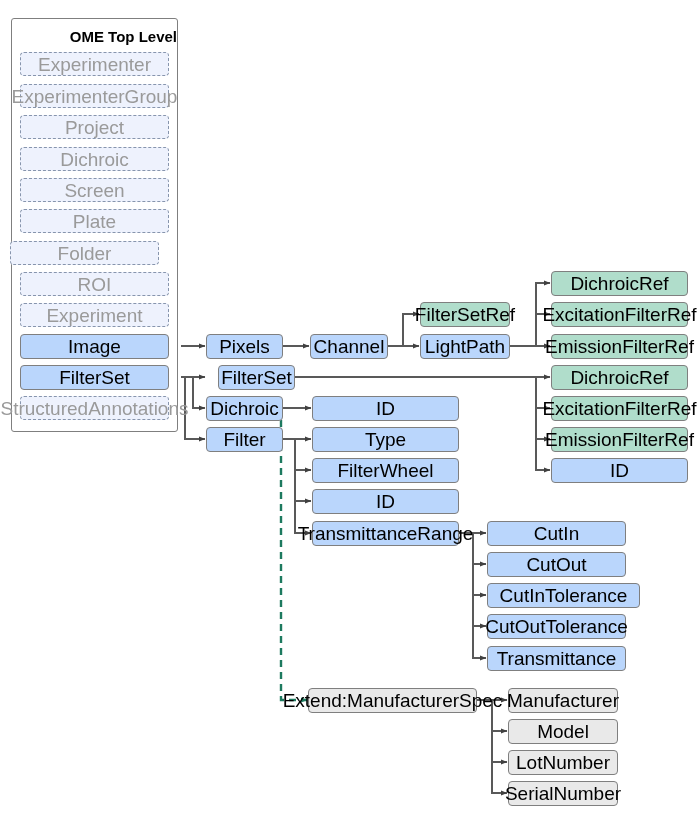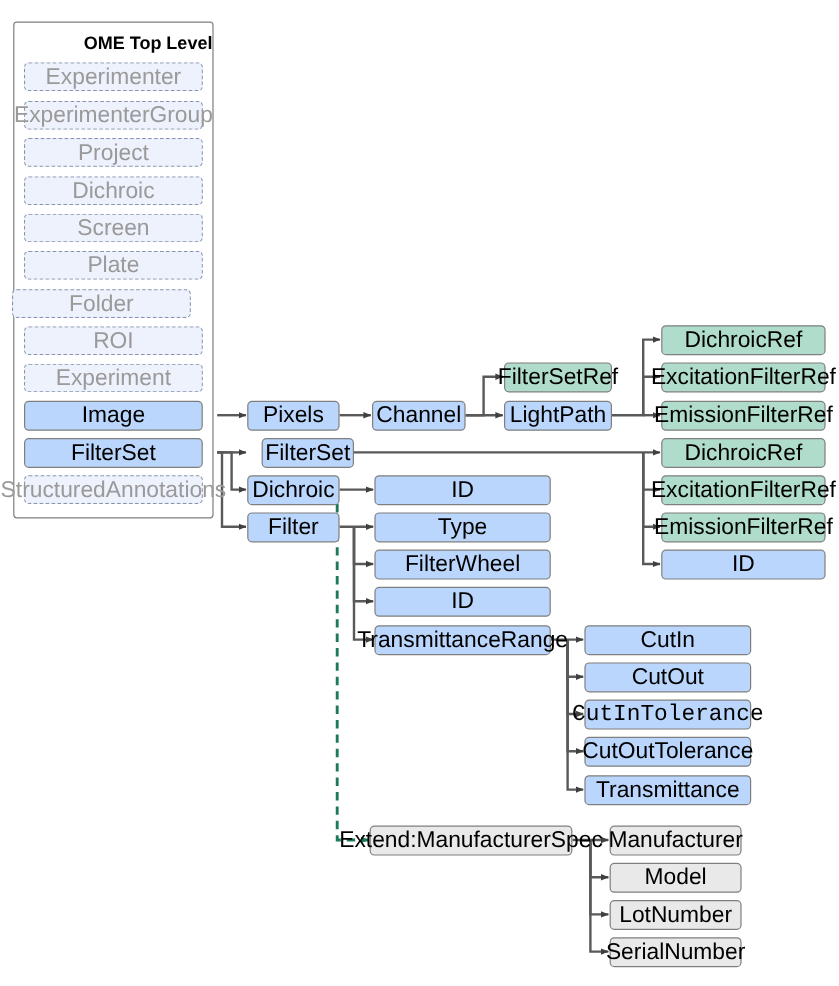--- a/index.html
+++ b/index.html
@@ -191,21 +191,21 @@
   <div class="node blue" style="left:312px;top:521px;width:147px;height:25px;">
     <span>TransmittanceRange</span>
   </div>
 
   <div class="node blue" style="left:487px;top:521px;width:139px;height:25px;">
     <span>CutIn</span>
   </div>
   <div class="node blue" style="left:487px;top:552px;width:139px;height:25px;">
     <span>CutOut</span>
   </div>
-  <div class="node blue" style="left:487px;top:583px;width:139px;height:25px;font-family:Liberation Mono, monospace;">
+  <div class="node blue" style="left:487px;top:583px;width:153px;height:25px;">
     <span>CutInTolerance</span>
   </div>
   <div class="node blue" style="left:487px;top:614px;width:139px;height:25px;">
     <span>CutOutTolerance</span>
   </div>
   <div class="node blue" style="left:487px;top:646px;width:139px;height:25px;">
     <span>Transmittance</span>
   </div>
 
   <div class="node grey" style="left:508px;top:688px;width:110px;height:25px;">

